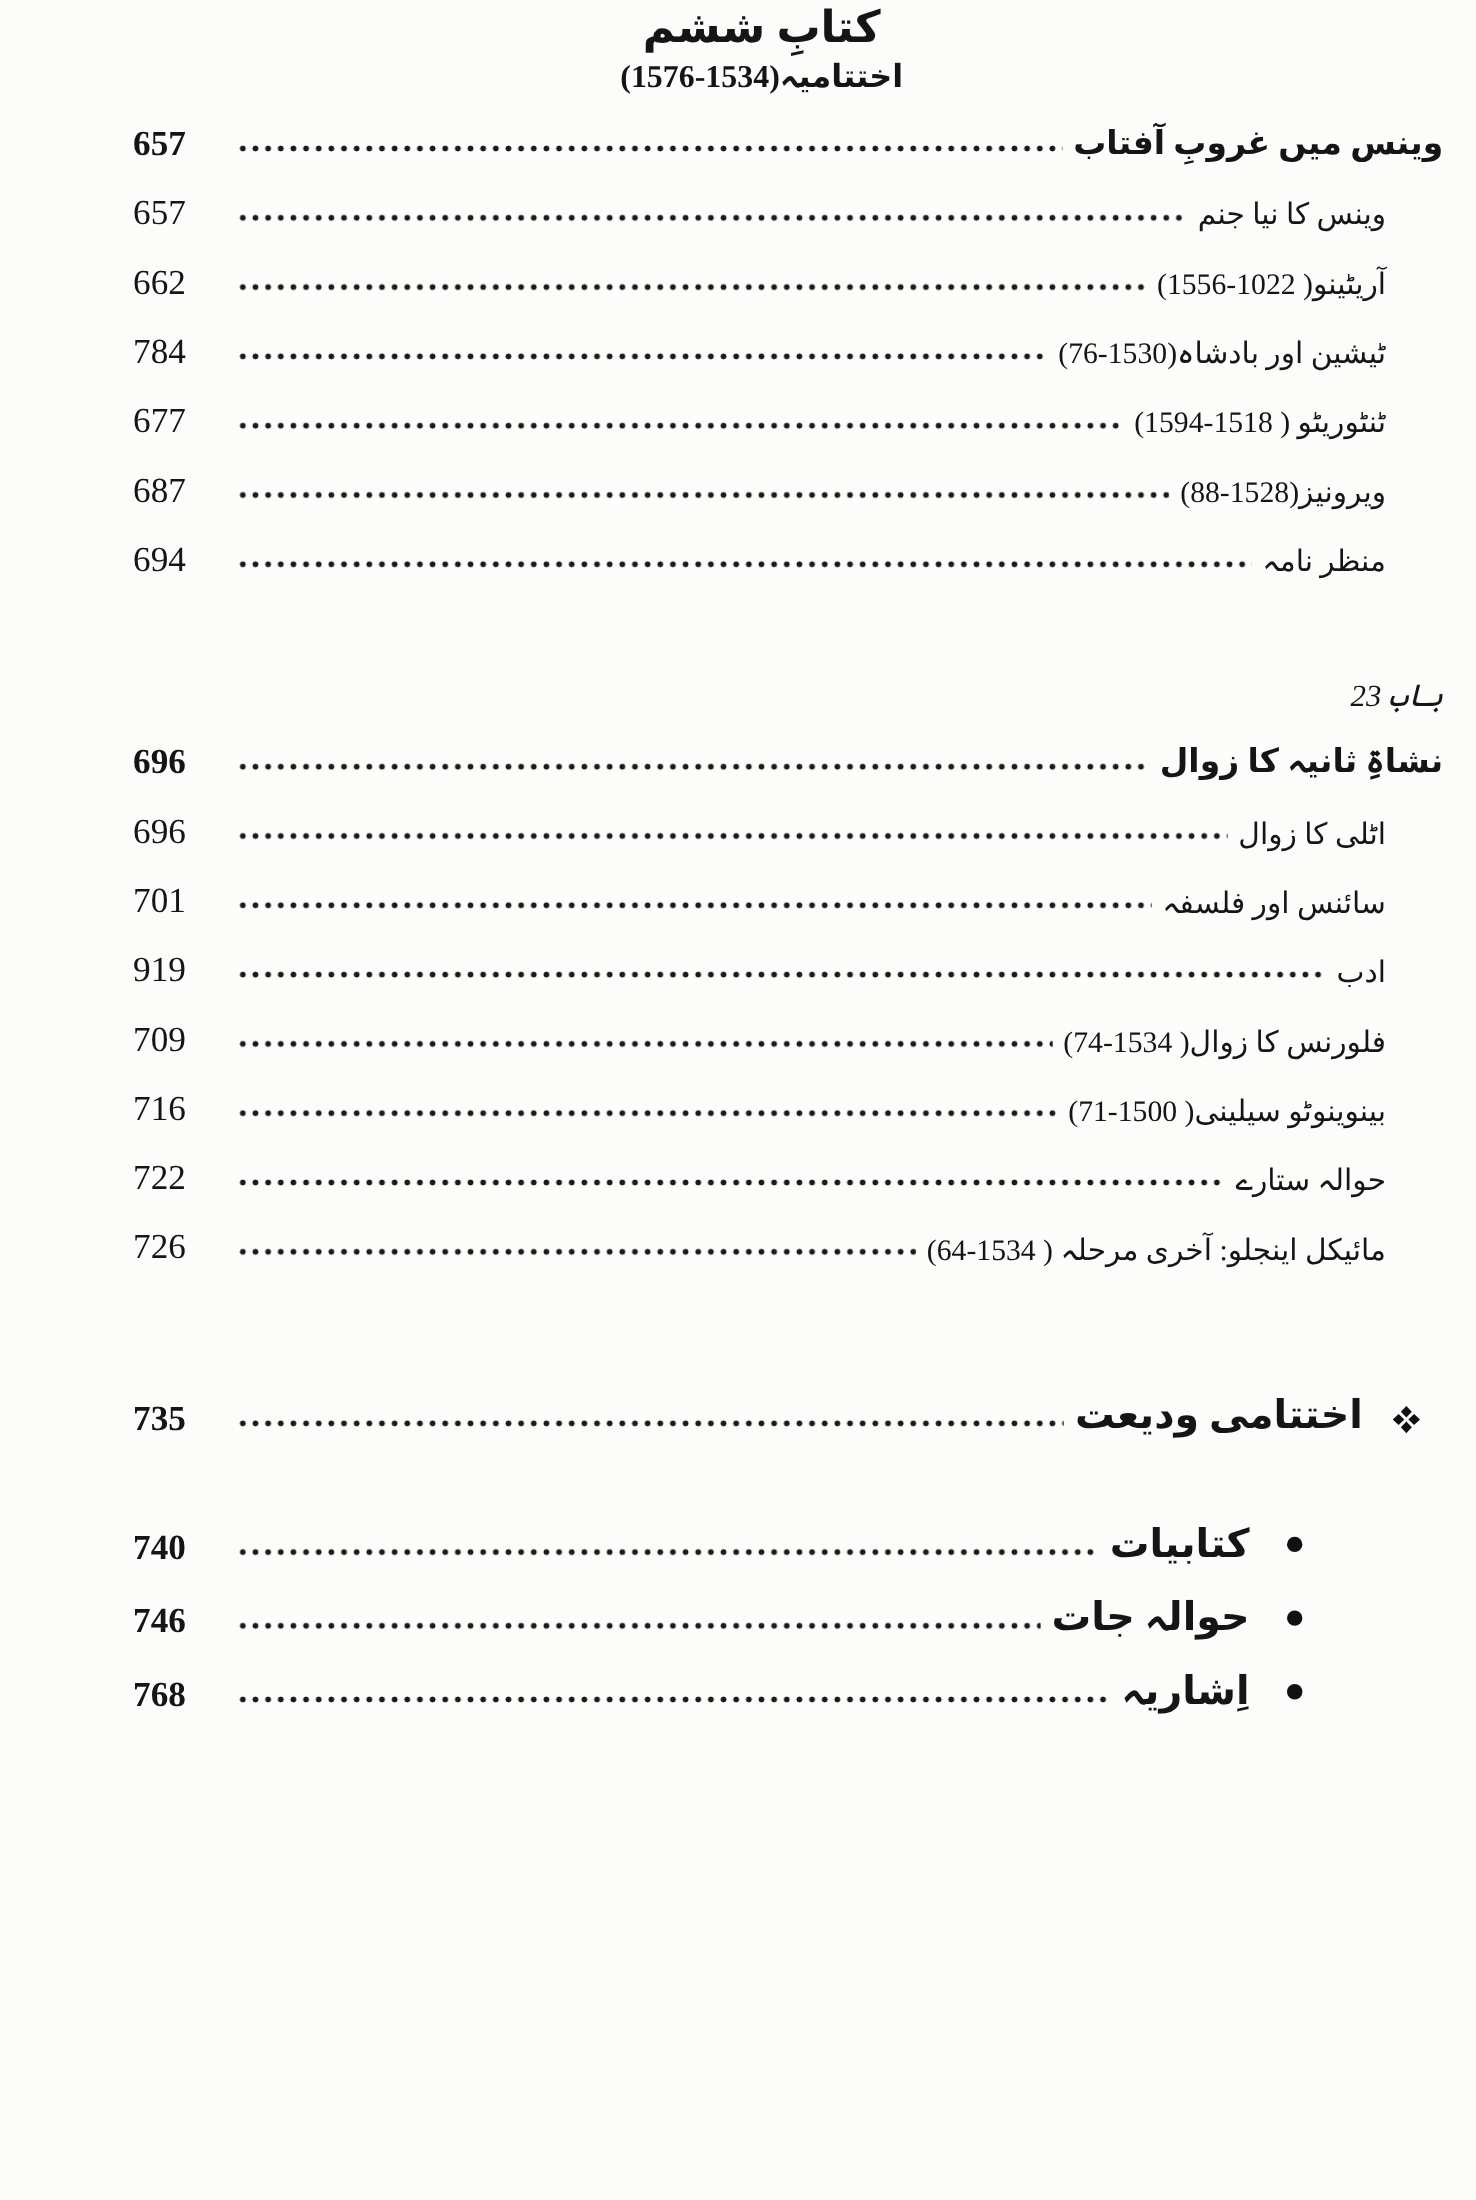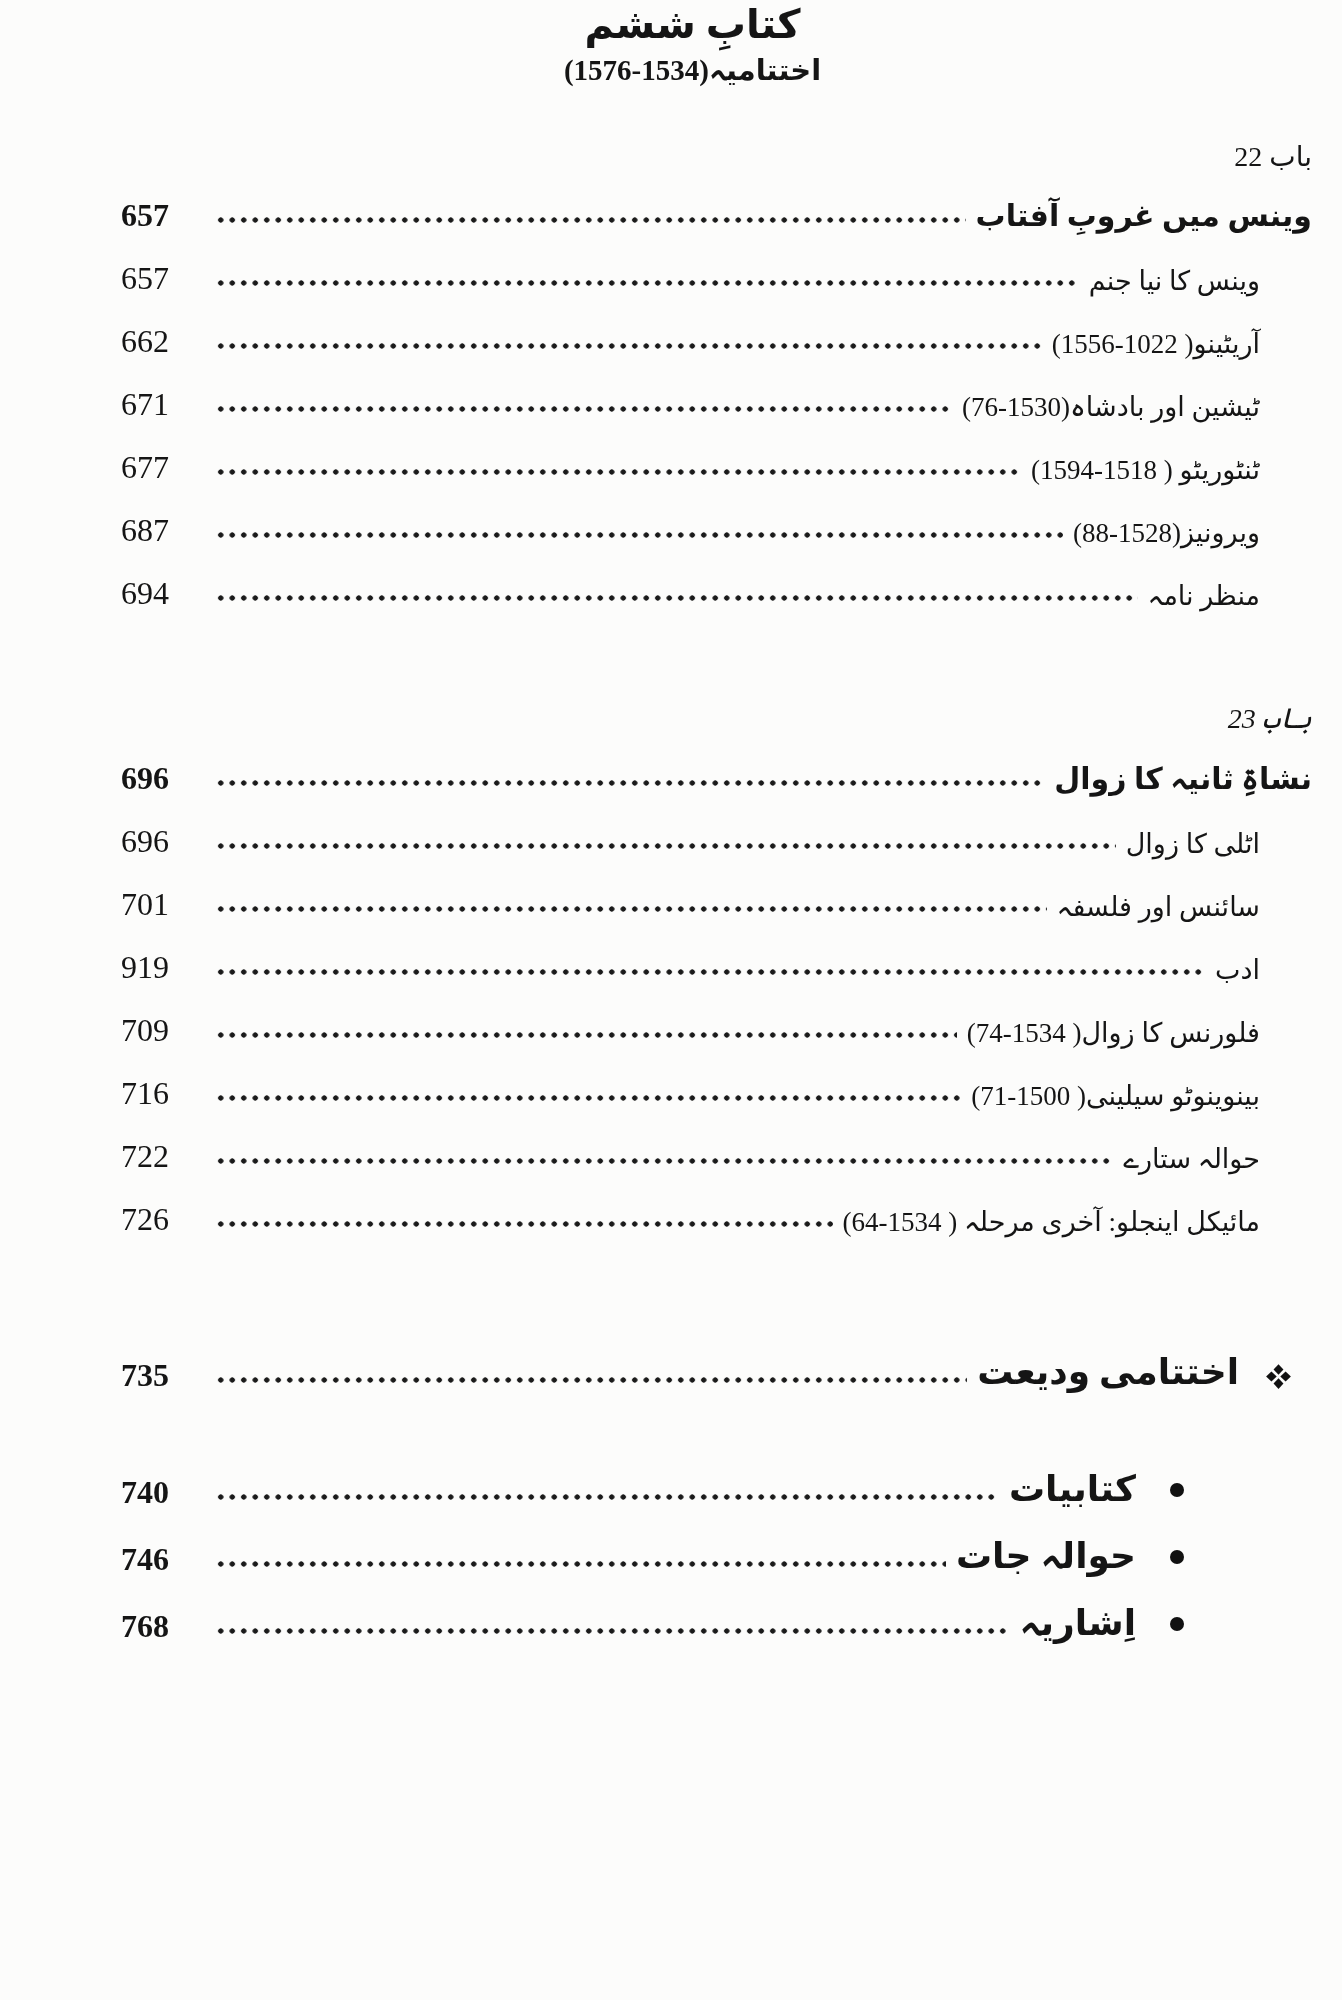--- a/index.html
+++ b/index.html
@@ -90,41 +90,40 @@
 </style>
 </head>
 <body>
 
 <div class="page">
 
   <div class="book-title" dir="rtl">کتابِ ششم</div>
   <div class="book-subtitle" dir="rtl">اختتامیہ(1534-1576)</div>
 
   <section>
-    <div class="chapter-heading" dir="rtl">باب 22</div>
 
     <div class="row main" dir="rtl">
       <span class="t">وینس میں غروبِ آفتاب</span>
       <span class="lead"></span>
       <span class="p">657</span>
     </div>
     <div class="row sub" dir="rtl">
       <span class="t">وینس کا نیا جنم</span>
       <span class="lead"></span>
       <span class="p">657</span>
     </div>
     <div class="row sub" dir="rtl">
       <span class="t">آریٹینو( 1022-1556)</span>
       <span class="lead"></span>
       <span class="p">662</span>
     </div>
     <div class="row sub" dir="rtl">
       <span class="t">ٹیشین اور بادشاہ(1530-76)</span>
       <span class="lead"></span>
-      <span class="p">671</span>
+      <span class="p">784</span>
     </div>
     <div class="row sub" dir="rtl">
       <span class="t">ٹنٹوریٹو ( 1518-1594)</span>
       <span class="lead"></span>
       <span class="p">677</span>
     </div>
     <div class="row sub" dir="rtl">
       <span class="t">ویرونیز(1528-88)</span>
       <span class="lead"></span>
       <span class="p">687</span>

